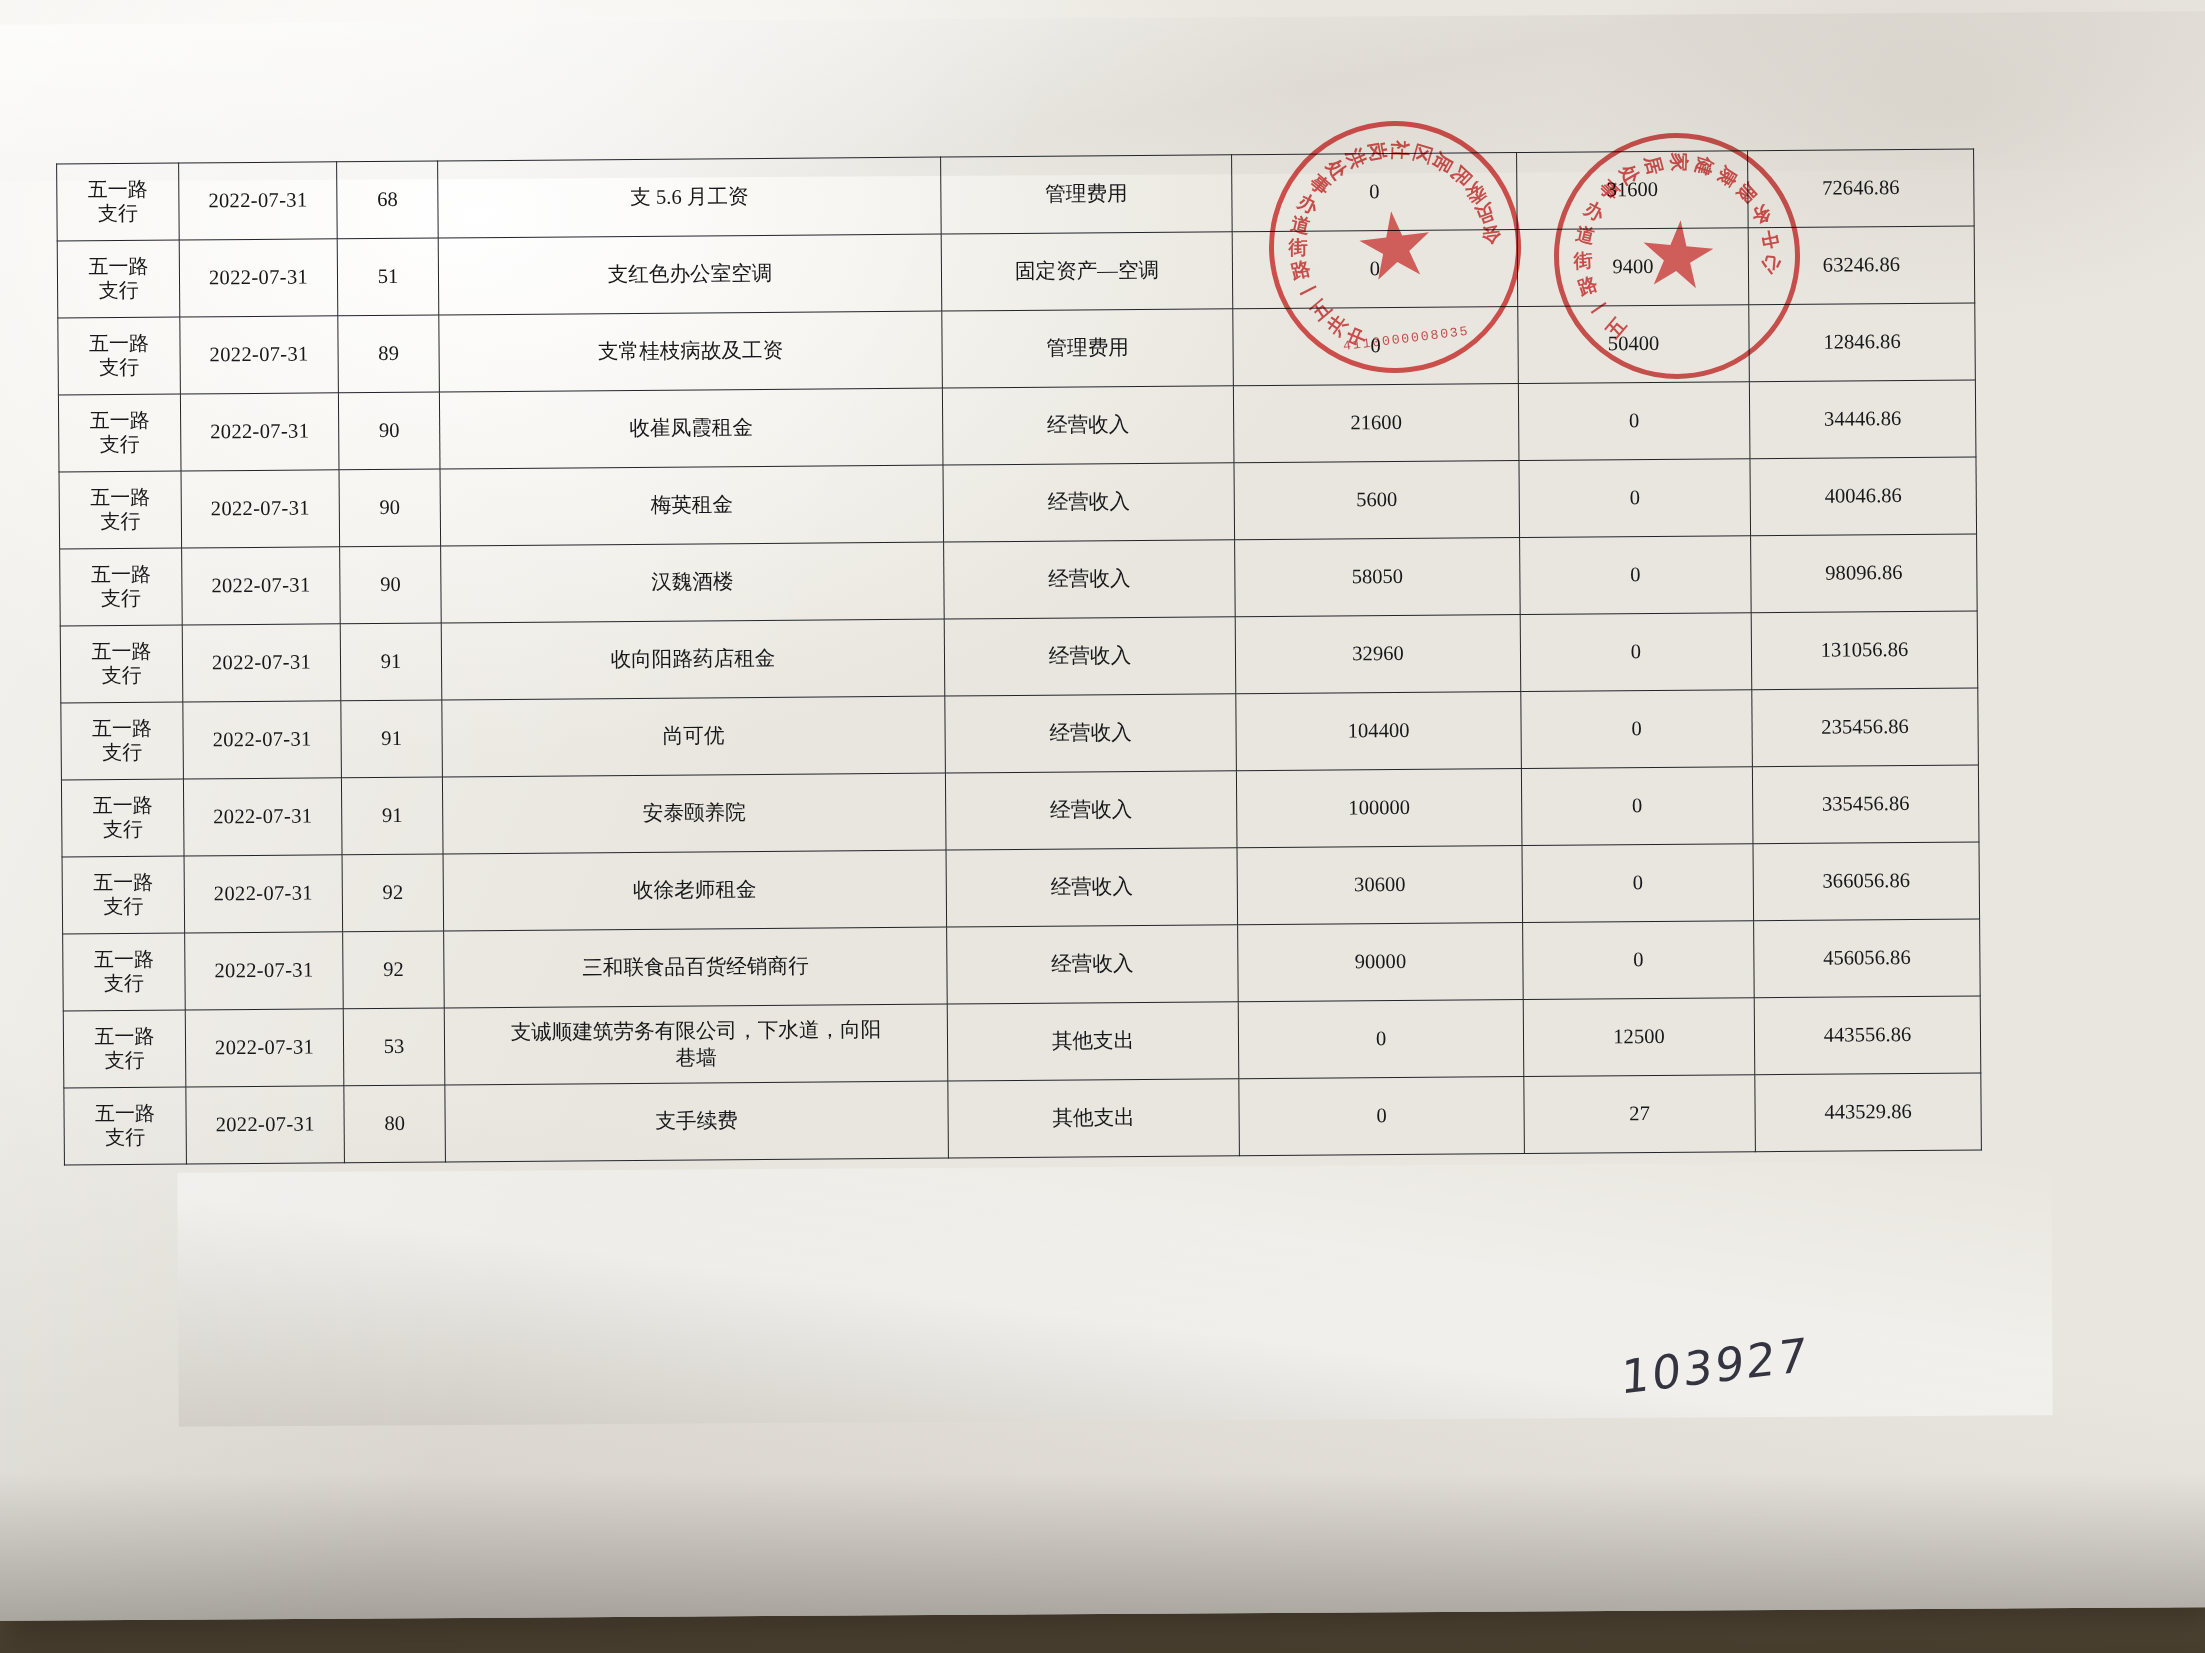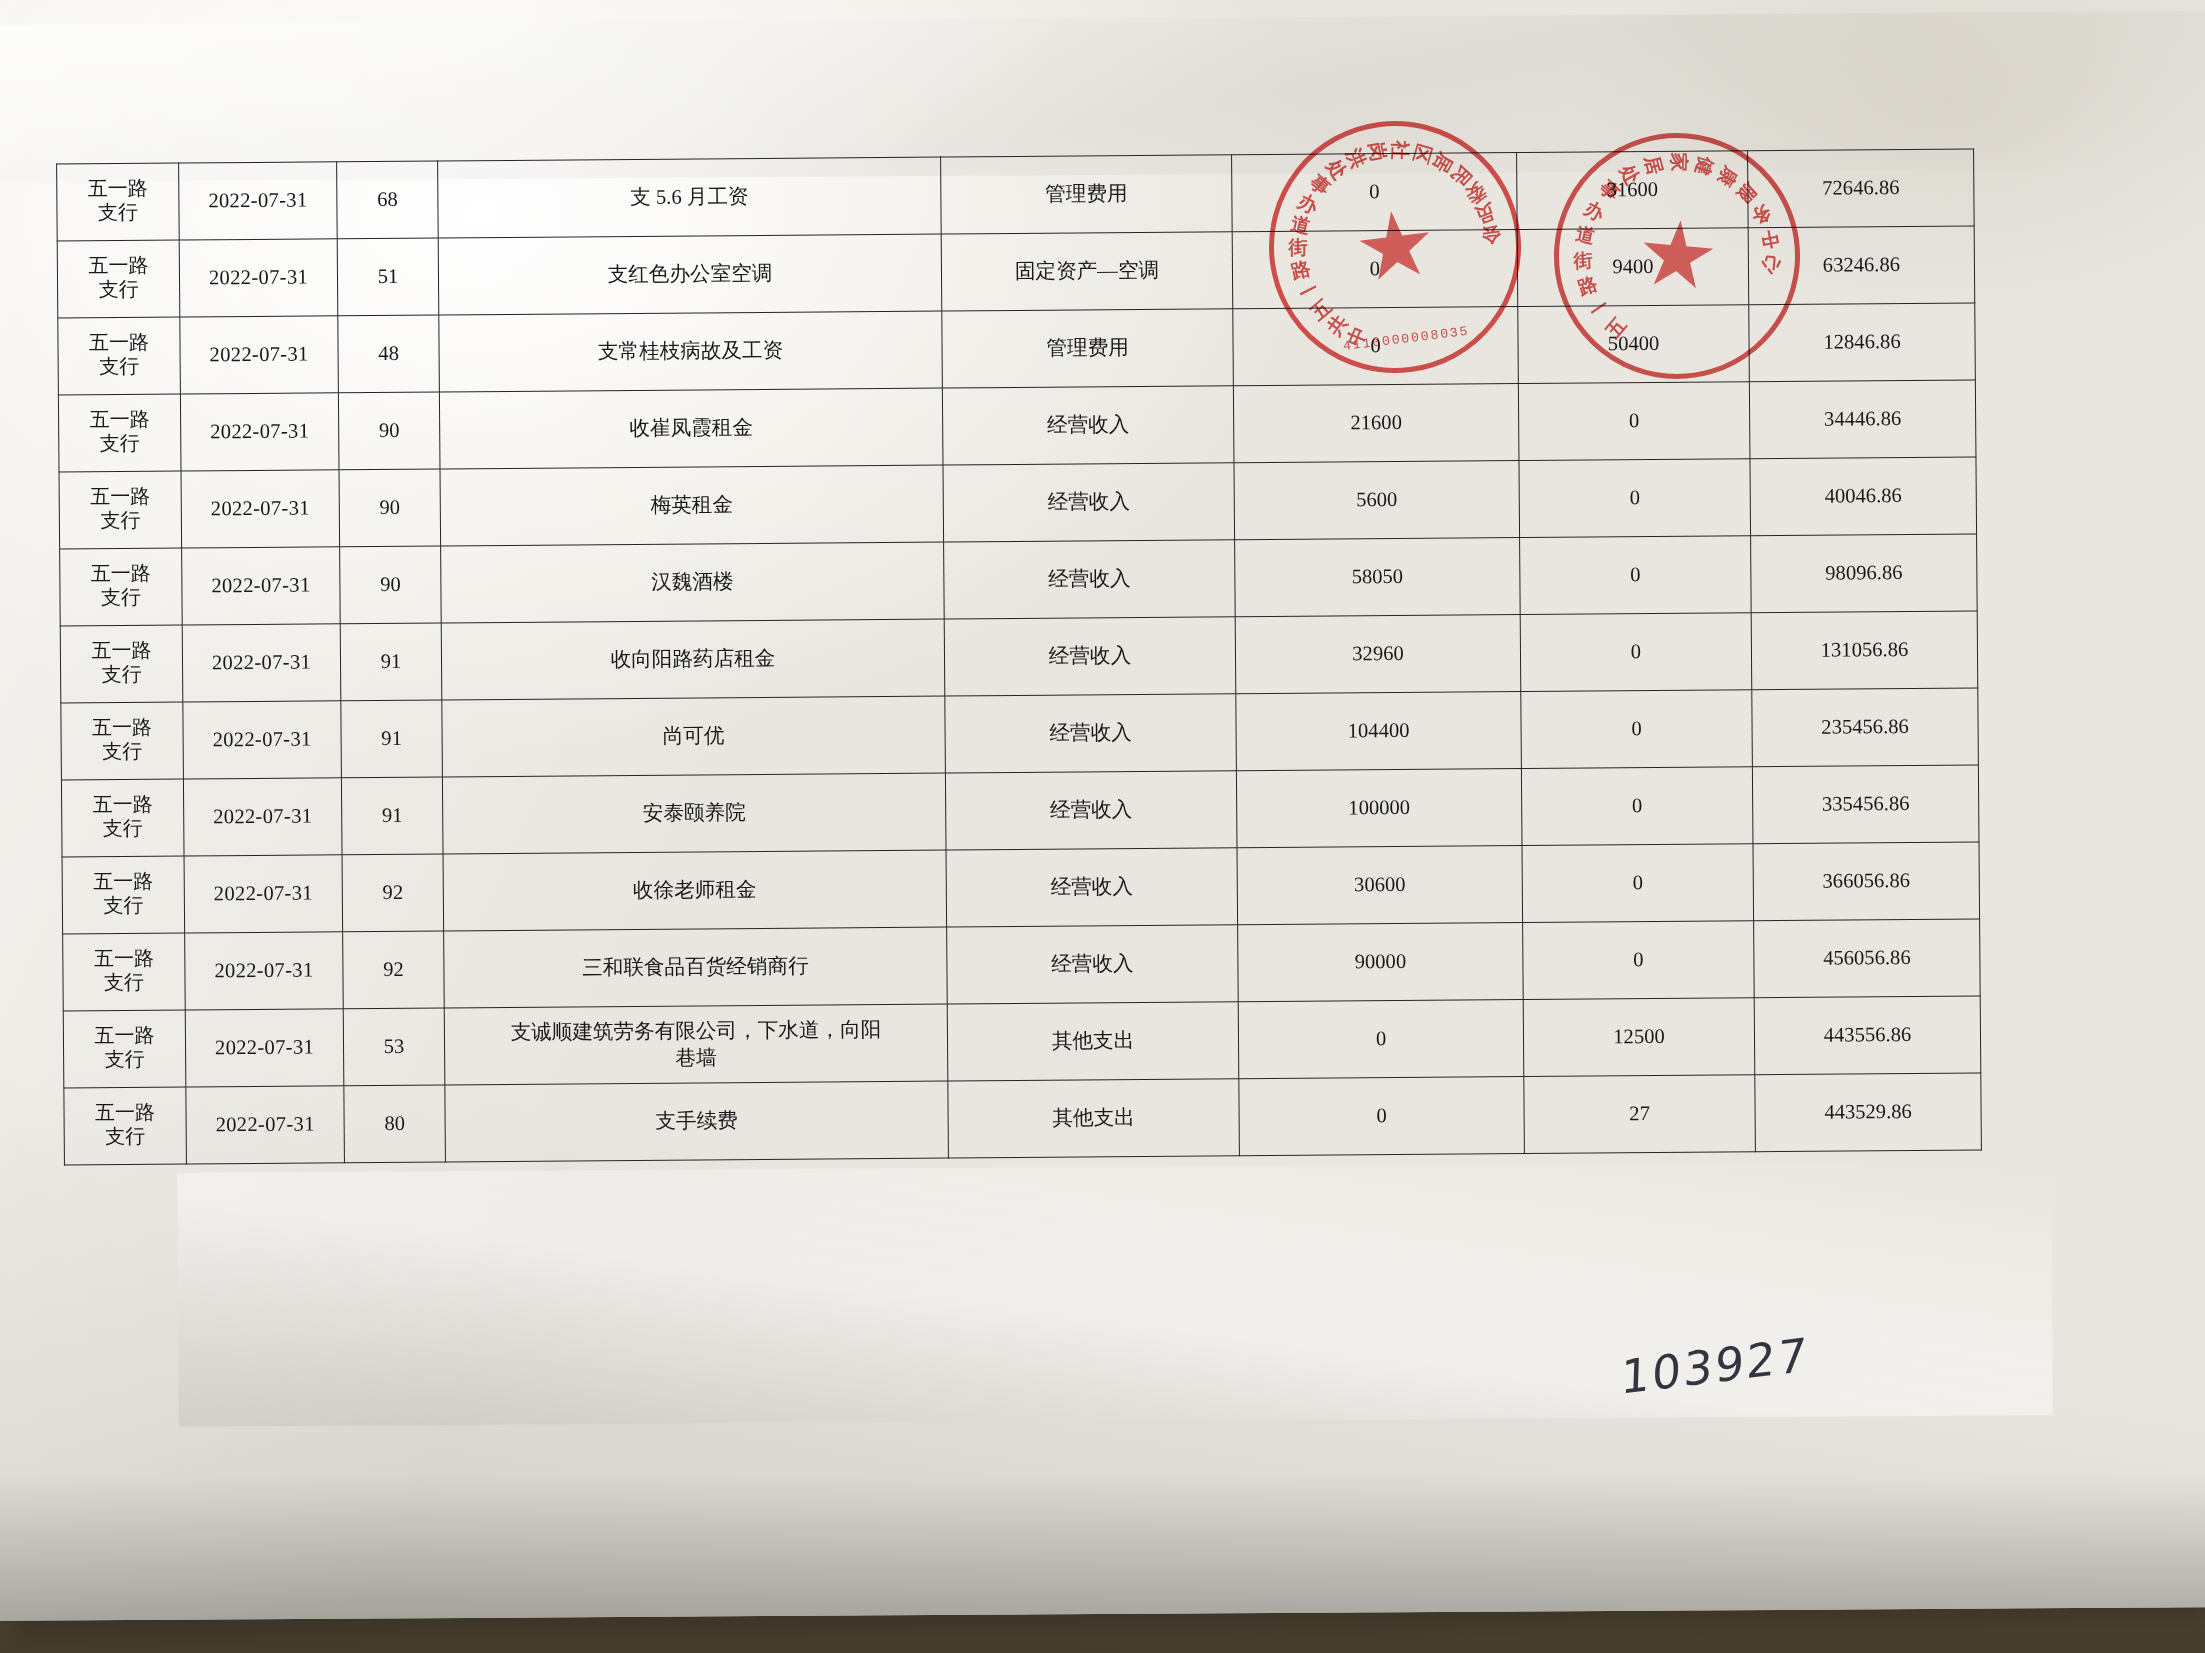--- a/index.html
+++ b/index.html
@@ -86,21 +86,21 @@
   table.ledger td {
     border: 1.2px solid #23242a;
     padding: 0;
     height: 76px;
     font-size: 20.6px;
     text-align: center;
     vertical-align: middle;
     line-height: 1.25;
     background: transparent;
   }
-  .c-branch { width: 121px; font-size: 20px; font-family: Liberation Mono, monospace; }
+  .c-branch { width: 121px; font-size: 20px; }
   .c-date   { width: 157px; font-size: 20px; letter-spacing: 0.3px; }
   .c-voucher{ width: 100px; font-size: 20px; }
   .c-summary{ width: 502px; font-size: 21px; }
   .c-account{ width: 290px; font-size: 20.6px; }
   .c-debit  { width: 284px; font-size: 20.6px; text-align: right; padding-right: 25.4px; }
   .c-credit { width: 230px; font-size: 20.6px; text-align: right; padding-right: 25.4px; }
   .c-balance{ width: 225px; font-size: 20.6px; text-align: right; padding-right: 24px; }
 
   .branch-inner {
     display: block;
@@ -232,21 +232,21 @@
           <td class="c-credit">9400</td>
           <td class="c-balance">63246.86</td>
         </tr>
 
         <tr>
           <td class="c-branch">
             <span class="branch-inner">五一路</span>
             <span class="branch-inner">支行</span>
           </td>
           <td class="c-date">2022-07-31</td>
-          <td class="c-voucher">48</td>
+          <td class="c-voucher">89</td>
           <td class="c-summary">支常桂枝病故及工资</td>
           <td class="c-account">管理费用</td>
           <td class="c-debit">0</td>
           <td class="c-credit">50400</td>
           <td class="c-balance">12846.86</td>
         </tr>
 
         <tr>
           <td class="c-branch">
             <span class="branch-inner">五一路</span>

